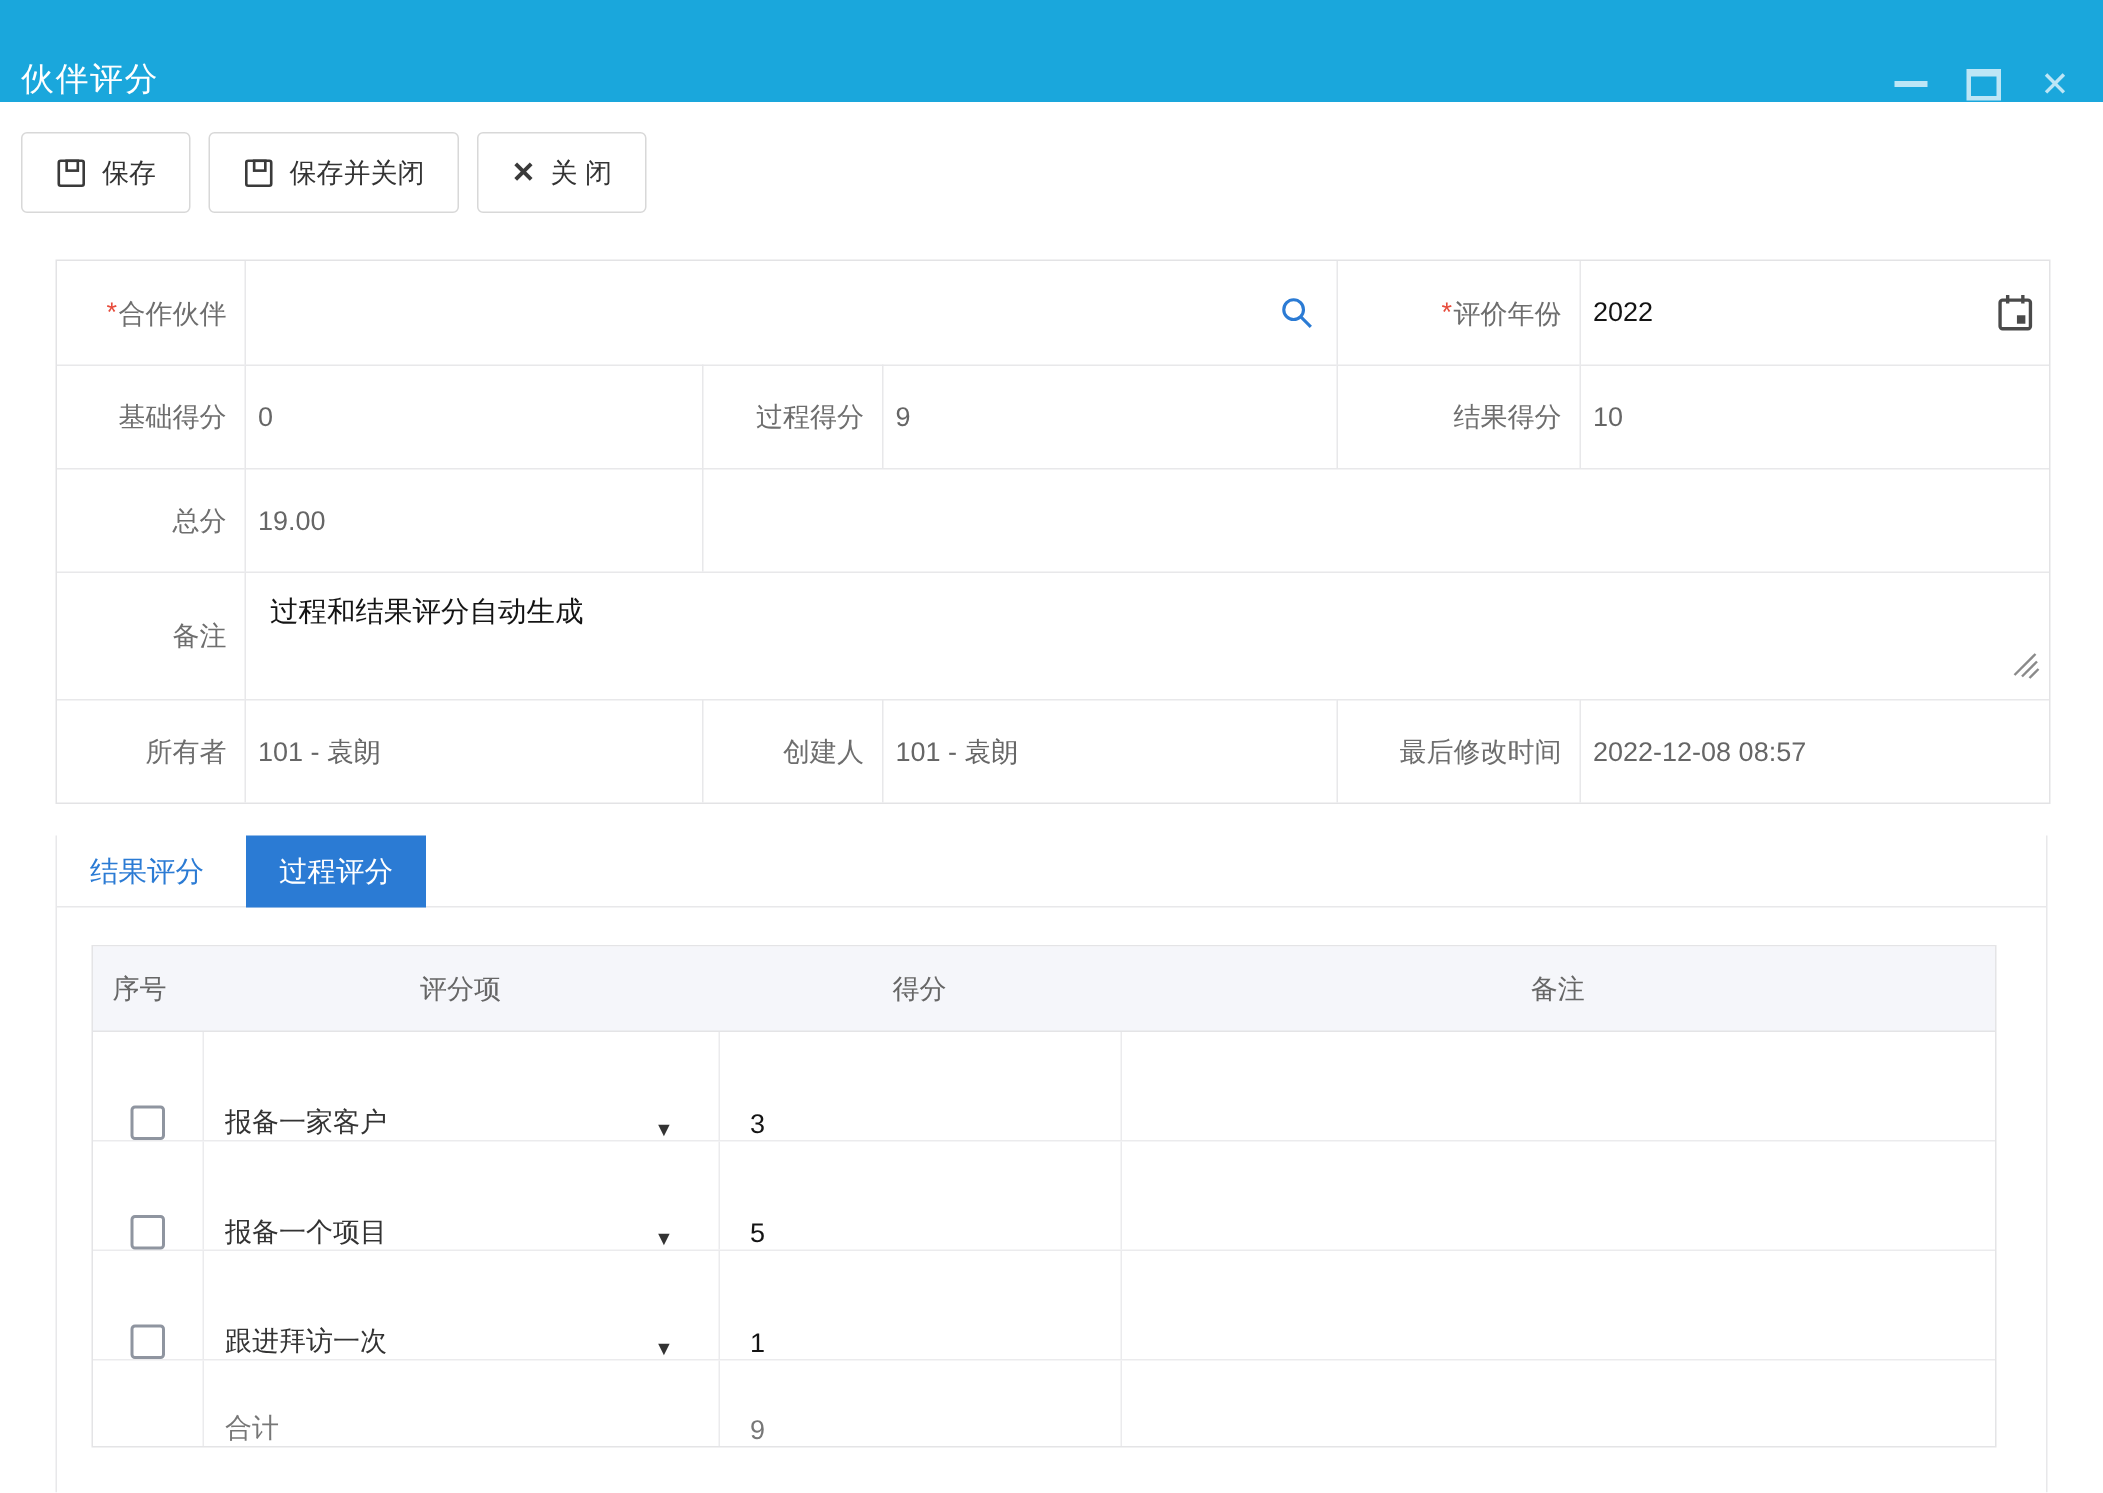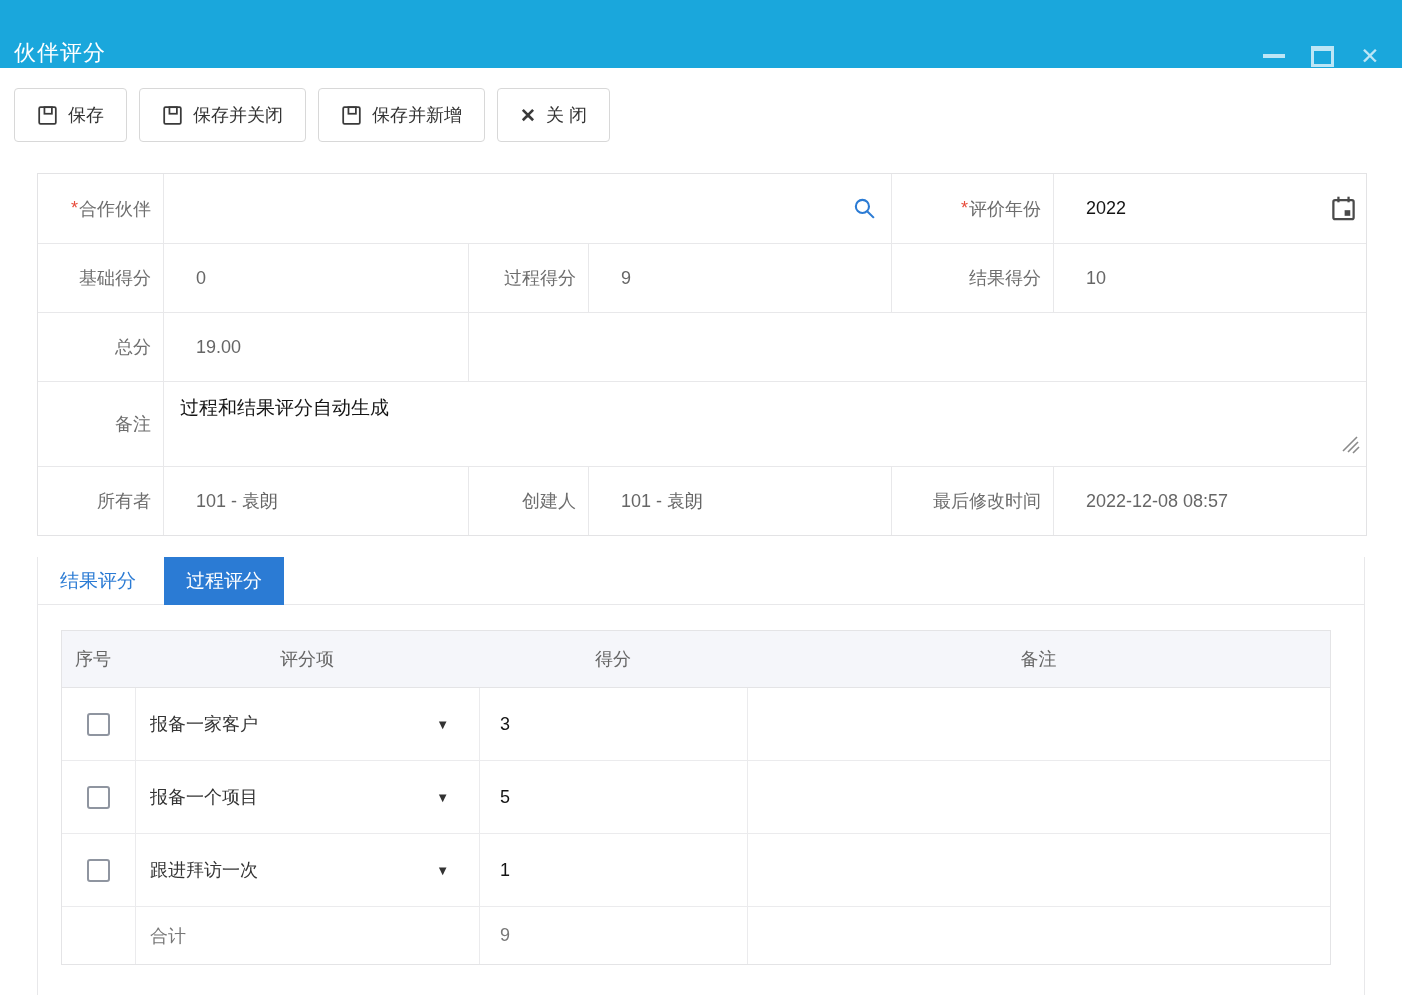--- a/index.html
+++ b/index.html
@@ -37,21 +37,21 @@
     border:1px solid #E3E3E5;
   }
   .fc{
     display:flex;align-items:center;box-sizing:border-box;position:relative;
     border-left:1px solid #E8E8EA;border-top:1px solid #E8E8EA;font-size:18px;
   }
   .fc.c1{border-left:none;}
   .fc.r1{border-top:none;}
   .lab{justify-content:flex-end;padding-right:12px;color:#6E6E6E;text-align:right;}
   .star{color:#E74C3C;margin-right:1px;}
-  .val{padding-left:32px;color:#666;}
+  .val{padding-left:8px;color:#666;}
   .val.dark{color:#141414;}
   .sp24{grid-column:2 / span 3;}
   .sp36{grid-column:3 / span 4;}
   .sp26{grid-column:2 / span 5;}
   .end-icon{margin-left:auto;display:flex;align-items:center;}
   .remark-cell{align-items:flex-start;padding-top:13px;padding-left:16px;color:#141414;font-size:19px;}
   .grip{position:absolute;right:5px;bottom:6px;cursor:nwse-resize;}
   
   .tab-panel{
     margin:21px 0 0 37px;width:1328px;height:438px;box-sizing:border-box;
@@ -68,21 +68,21 @@
   .thead{
     display:grid;grid-template-columns:73px 344px 268px 583px;height:56px;
     background:#F5F6FA;border-bottom:1px solid #E4E4E6;box-sizing:content-box;
     color:#666;font-size:18px;align-items:center;
   }
   .th{display:flex;align-items:center;justify-content:center;}
   .th.first{justify-content:flex-start;padding-left:13px;box-sizing:border-box;text-align:center;}
   .trow{display:grid;grid-template-columns:73px 344px 268px 583px;height:72px;}
   .trow.bordered{border-top:1px solid #EBEBED;}
   .trow.total{height:57px;}
-  .td{display:flex;align-items:center;border-left:1px solid #EBEBED;box-sizing:border-box;}
+  .td{display:flex;align-items:flex-end;border-left:1px solid #EBEBED;box-sizing:border-box;}
   .td.ck{border-left:none;justify-content:center;}
   .checkbox{width:19px;height:19px;border:2px solid #8F95A0;border-radius:3px;background:#fff;cursor:pointer;}
   .dd{justify-content:space-between;padding:0 30px 0 14px;font-size:18px;color:#333;cursor:pointer;}
   .caret{font-size:13px;color:#333;}
   .score-cell{padding-left:20px;font-size:18px;color:#141414;}
   .total-label{padding-left:14px;font-size:18px;color:#777;}
   .total-score{padding-left:20px;font-size:18px;color:#777;}
 </style>
 </head>
 <body>
@@ -115,29 +115,20 @@
   <button class="btn">
     <span>
       <svg width="21" height="21" viewBox="0 0 24 24" fill="none" stroke="#3a3a3a" stroke-width="2">
         <rect x="2.5" y="2.5" width="19" height="19" rx="1.5"></rect>
           <rect x="8.5" y="2.5" width="8.5" height="7.5"></rect>
       </svg>
     </span>
     <span>保存并关闭</span>
   </button>
   <button class="btn">
-    <span>
-      <svg width="21" height="21" viewBox="0 0 24 24" fill="none" stroke="#3a3a3a" stroke-width="2">
-        <rect x="2.5" y="2.5" width="19" height="19" rx="1.5"></rect>
-          <rect x="8.5" y="2.5" width="8.5" height="7.5"></rect>
-      </svg>
-    </span>
-    <span>保存并新增</span>
-  </button>
-  <button class="btn">
     <span class="bx">✕</span>
     <span>关 闭</span>
   </button>
 </div>
 
 <div class="form-grid">
 
   <div class="fc lab c1 r1">
     <span class="star">*</span>
     <span>合作伙伴</span>

